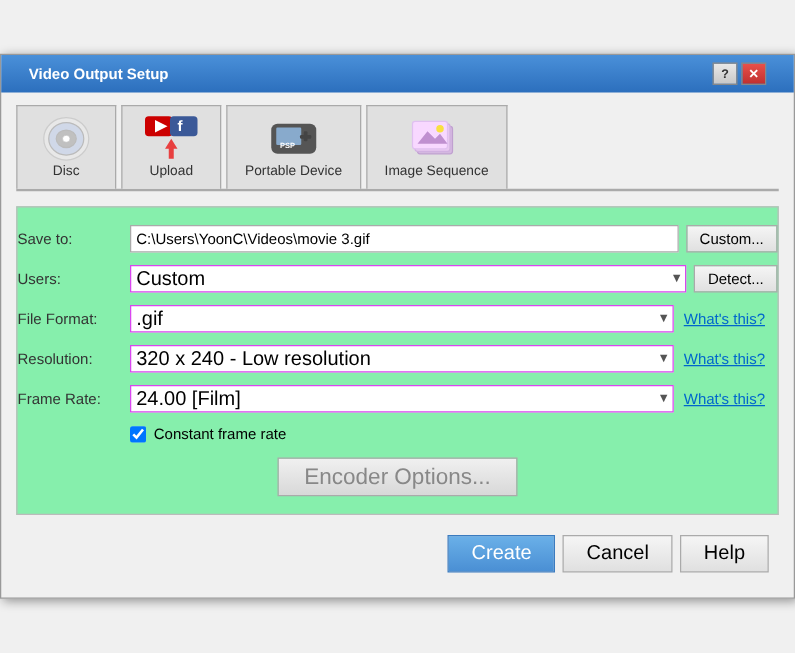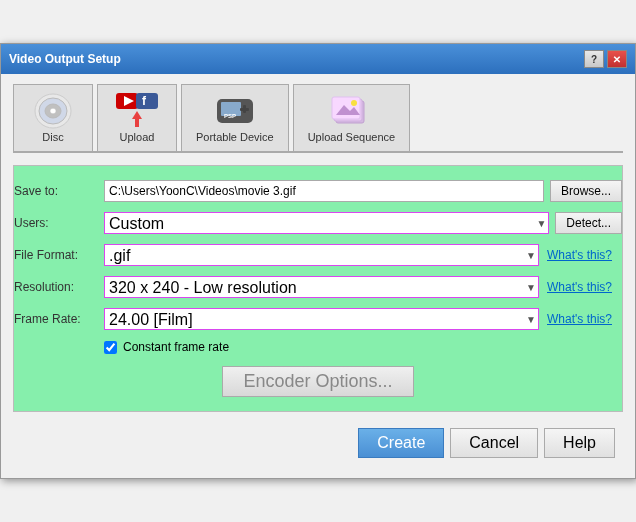--- a/index.html
+++ b/index.html
@@ -14,21 +14,21 @@
     }
     .dialog {
       width: 636px;
       background: #f0f0f0;
       border: 1px solid #999;
       box-shadow: 2px 2px 8px rgba(0,0,0,0.4);
     }
     .title-bar {
       background: linear-gradient(to bottom, #4a90d9, #2c6fbd);
       color: white;
-      padding: 6px 8px;
+      padding: 6px 22px;
       display: flex;
       align-items: center;
       justify-content: space-between;
       font-size: 12px;
       font-weight: bold;
     }
     .title-bar-buttons {
       display: flex;
       gap: 3px;
     }
@@ -276,30 +276,30 @@
 
             <rect x="8" y="10" width="28" height="22" rx="2" fill="#d4b8e0" stroke="#c0a0d0" stroke-width="1"></rect>
             <rect x="6" y="8" width="28" height="22" rx="2" fill="#e8c8f0" stroke="#d0b0e0" stroke-width="1"></rect>
             <rect x="4" y="6" width="28" height="22" rx="2" fill="#f8d8ff" stroke="#e0c0f0" stroke-width="1"></rect>
 
             <polygon points="8,24 16,14 22,20 26,16 32,24" fill="#c090d0"></polygon>
 
             <circle cx="26" cy="12" r="3" fill="#f8e040"></circle>
           </svg>
         </div>
-        <span>Upload Sequence</span>
+        <span>Image Sequence</span>
       </div>
     </div>
 
     <div class="content-area">
 
       <div class="form-row">
         <span class="form-label">Save to:</span>
         <input class="form-input" type="text" value="C:\Users\YoonC\Videos\movie 3.gif" style="">
-        <button class="browse-btn">Browse...</button>
+        <button class="browse-btn">Custom...</button>
       </div>
 
       <div class="form-row">
         <span class="form-label">Users:</span>
         <div class="select-wrap">
           <select class="form-select">
             <option>Custom</option>
           </select>
           <span class="select-arrow">▼</span>
         </div>

